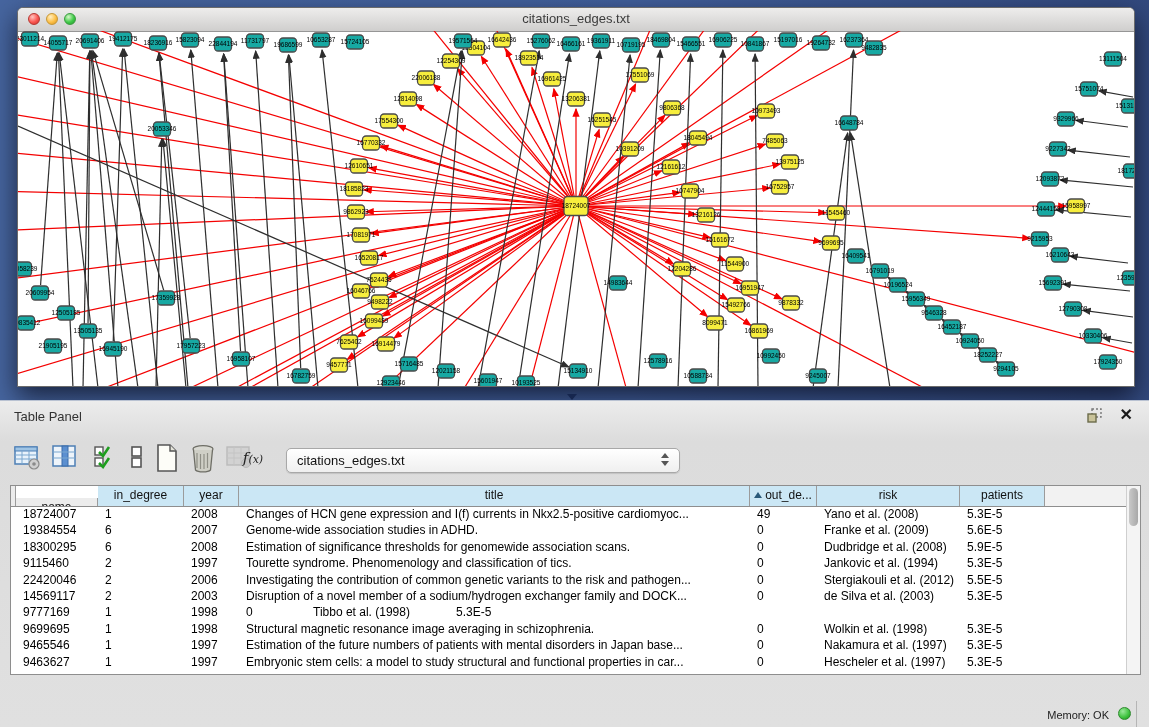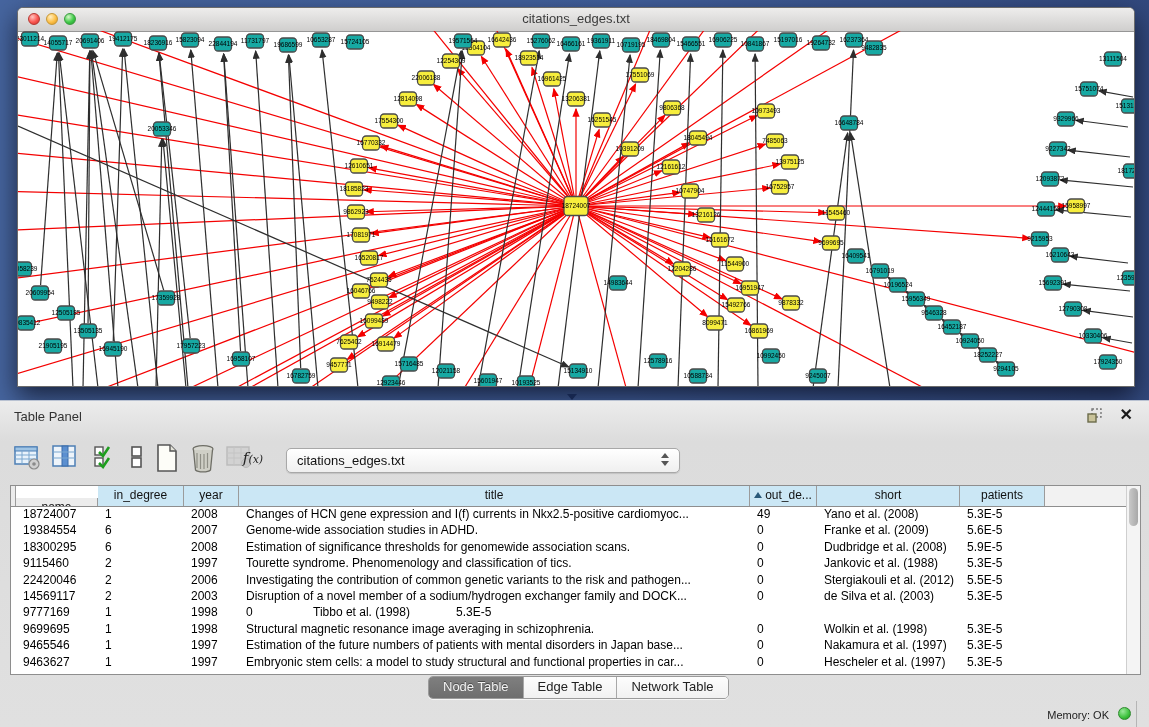--- a/index.html
+++ b/index.html
@@ -771,21 +771,21 @@
     </div>
 
     <div class="table-box">
       <div class="thead" id="thead">
           <div class="th gray" style="flex: 0 0 5px;"></div>
           <div class="th gray" style="flex: 0 0 82px; margin-top: 12px;">name</div>
           <div class="th" style="flex: 0 0 86px;">in_degree</div>
           <div class="th" style="flex: 0 0 55px;">year</div>
           <div class="th" style="flex: 0 0 511px;">title</div>
           <div class="th" style="flex: 0 0 67px;"><span class="sort-tri"></span>out_de...</div>
-          <div class="th" style="flex: 0 0 143px;">short</div>
+          <div class="th" style="flex: 0 0 143px;">risk</div>
           <div class="th" style="flex: 0 0 85px;">patients</div>
           <div class="th fill"></div>
         </div>
       <div class="tbody" id="tbody">
           <div class="tr">
             <div class="td" style="flex: 0 0 5px; padding: 0px;"></div>
             <div class="td" style="flex: 0 0 82px;">18724007</div>
             <div class="td" style="flex: 0 0 86px;">1</div>
             <div class="td" style="flex: 0 0 55px;">2008</div>
             <div class="td" style="flex: 0 0 511px;">Changes of HCN gene expression and I(f) currents in Nkx2.5-positive cardiomyoc...</div>
@@ -813,21 +813,21 @@
             <div class="td" style="flex: 0 0 143px;">Dudbridge et al. (2008)</div>
             <div class="td" style="flex: 0 0 85px;">5.9E-5</div>
           </div>
           <div class="tr">
             <div class="td" style="flex: 0 0 5px; padding: 0px;"></div>
             <div class="td" style="flex: 0 0 82px;">9115460</div>
             <div class="td" style="flex: 0 0 86px;">2</div>
             <div class="td" style="flex: 0 0 55px;">1997</div>
             <div class="td" style="flex: 0 0 511px;">Tourette syndrome. Phenomenology and classification of tics.</div>
             <div class="td" style="flex: 0 0 67px;">0</div>
-            <div class="td" style="flex: 0 0 143px;">Jankovic et al. (1988)</div>
+            <div class="td" style="flex: 0 0 143px;">Jankovic et al. (1994)</div>
             <div class="td" style="flex: 0 0 85px;">5.3E-5</div>
           </div>
           <div class="tr">
             <div class="td" style="flex: 0 0 5px; padding: 0px;"></div>
             <div class="td" style="flex: 0 0 82px;">22420046</div>
             <div class="td" style="flex: 0 0 86px;">2</div>
             <div class="td" style="flex: 0 0 55px;">2006</div>
             <div class="td" style="flex: 0 0 511px;">Investigating the contribution of common genetic variants to the risk and pathogen...</div>
             <div class="td" style="flex: 0 0 67px;">0</div>
             <div class="td" style="flex: 0 0 143px;">Stergiakouli et al. (2012)</div>
@@ -881,25 +881,20 @@
             <div class="td" style="flex: 0 0 67px;">0</div>
             <div class="td" style="flex: 0 0 143px;">Hescheler et al. (1997)</div>
             <div class="td" style="flex: 0 0 85px;">5.3E-5</div>
           </div>
         </div>
       <div class="vscroll">
         <div class="vthumb"></div>
       </div>
     </div>
 
-    <div class="tabs" id="tabs">
-        <div class="tab active">Node Table</div>
-        <div class="tab">Edge Table</div>
-        <div class="tab">Network Table</div>
-      </div>
 
     <div class="statusbar">
       <span class="mem-label">Memory: OK</span>
       <span class="mem-dot"></span>
       <span class="status-div"></span>
     </div>
   </div>
 </div>
 
 </body></html>

